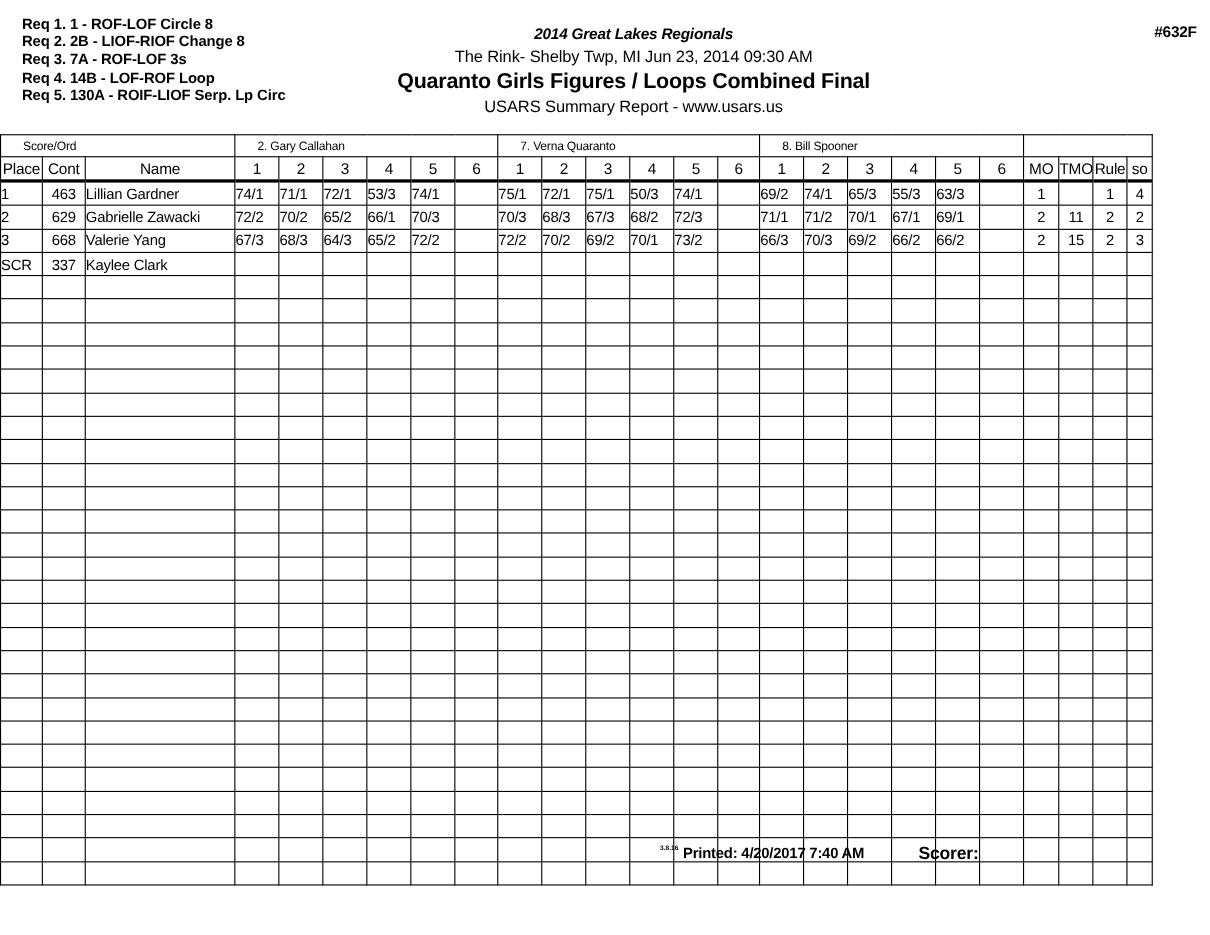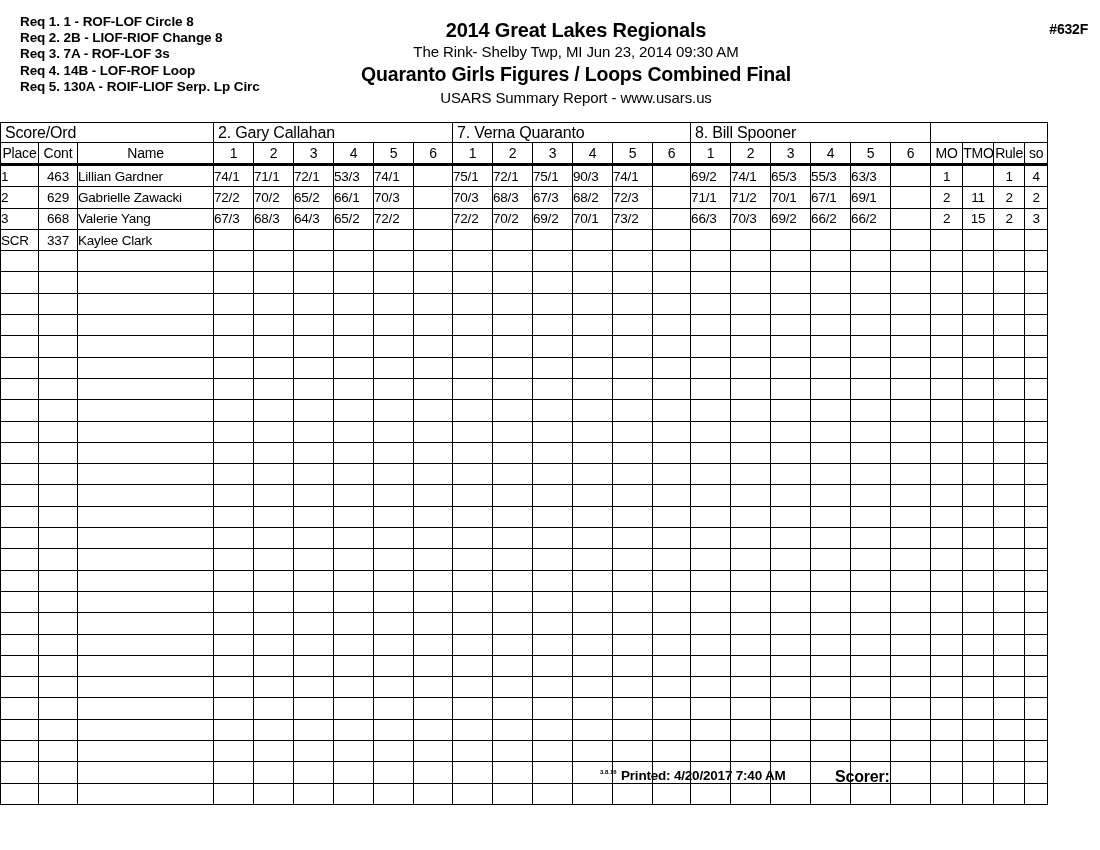--- a/index.html
+++ b/index.html
@@ -35,24 +35,25 @@
     white-space: nowrap;
     letter-spacing: -0.1px;
   }
   #title-block {
     position: absolute;
     left: 230px; top: 18px;
     width: 660px;
     text-align: center;
   }
   #event-title {
-    font-size: 20px;
+    font-size: 14px;
     font-weight: bold;
     line-height: 24px;
     letter-spacing: -0.2px;
+    font-style: italic;
   }
   #event-venue {
     font-size: 15px;
     font-weight: normal;
     line-height: 20px;
     letter-spacing: -0.1px;
   }
   #event-category {
     font-size: 19.5px;
     font-weight: bold;
@@ -90,23 +91,23 @@
     margin: 0;
     font-weight: normal;
     vertical-align: middle;
     overflow: hidden;
     white-space: nowrap;
   }
 
   
   tr.band-row td {
     height: 19px;
-    font-size: 16px;
+    font-size: 11px;
     text-align: left;
-    padding-left: 4px;
+    padding-left: 20px;
     letter-spacing: -0.2px;
   }
   td.band-blank {
     border-left: none;
     border-top: none;
     border-right: none;
   }
   td.band-scoreord {
     border-left: none;
     border-top: none;
@@ -296,21 +297,21 @@
           <td class="c-name">Lillian Gardner</td>
           <td class="c-score">74/1</td>
           <td class="c-score">71/1</td>
           <td class="c-score">72/1</td>
           <td class="c-score">53/3</td>
           <td class="c-score">74/1</td>
           <td class="c-score"></td>
           <td class="c-score sep-left">75/1</td>
           <td class="c-score">72/1</td>
           <td class="c-score">75/1</td>
-          <td class="c-score">90/3</td>
+          <td class="c-score">50/3</td>
           <td class="c-score">74/1</td>
           <td class="c-score"></td>
           <td class="c-score sep-left">69/2</td>
           <td class="c-score">74/1</td>
           <td class="c-score">65/3</td>
           <td class="c-score">55/3</td>
           <td class="c-score">63/3</td>
           <td class="c-score"></td>
           <td class="c-sum sep-left">1</td>
           <td class="c-sum"></td>

